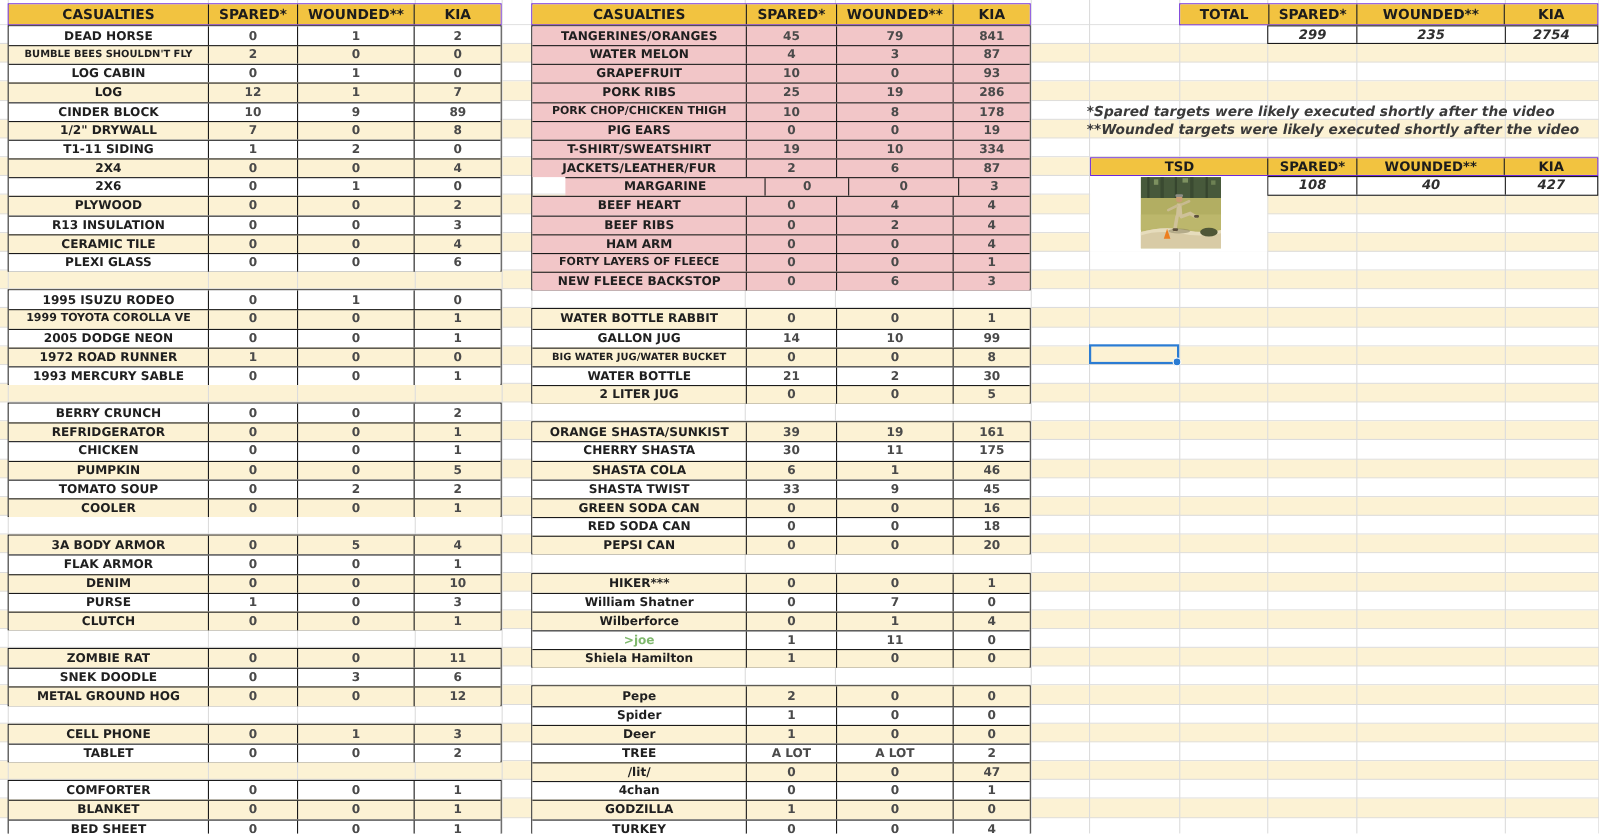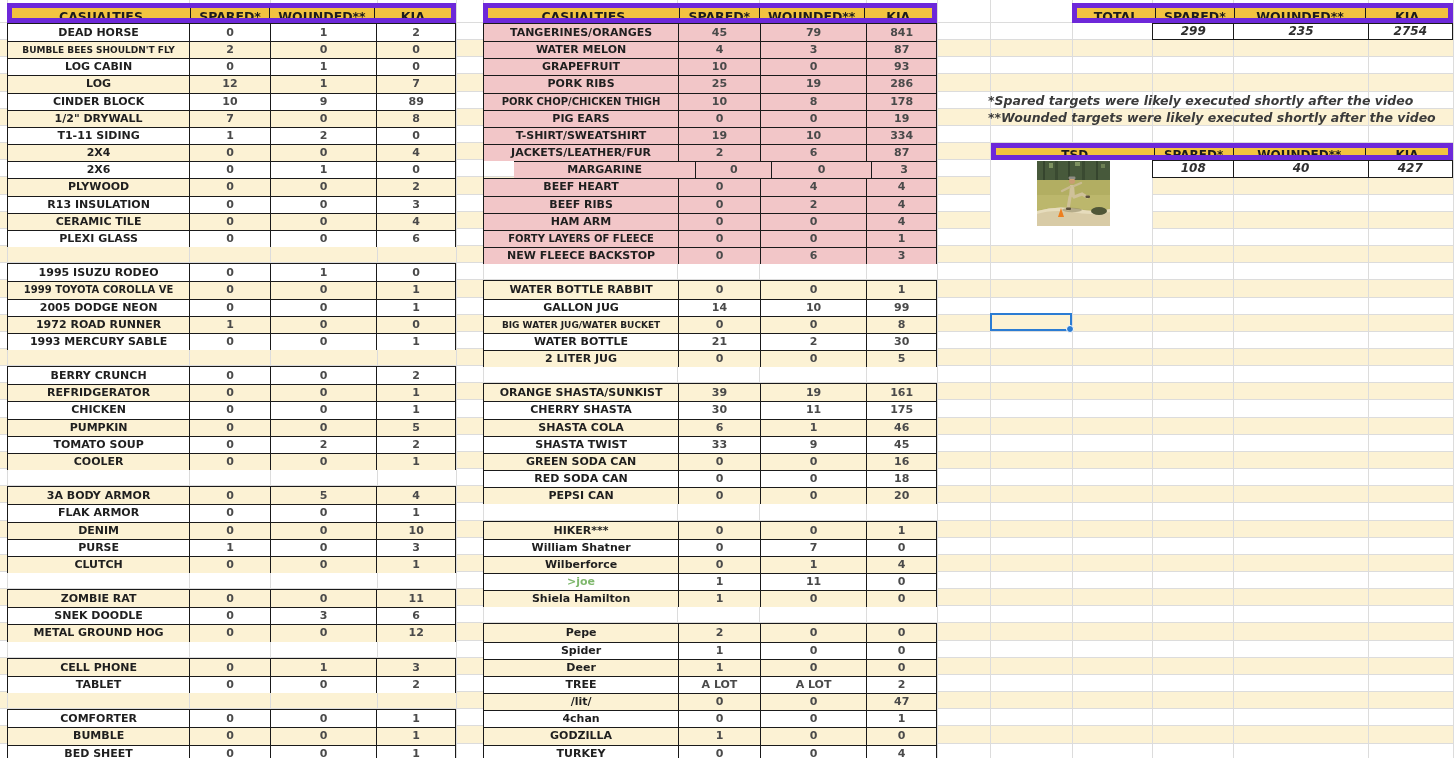--- a/index.html
+++ b/index.html
@@ -12,21 +12,21 @@
   .vline{position:absolute;top:0;height:758px;width:1px;background:#dcdcdc;}
   
   .section{position:absolute;border:1px solid #1a1a1a;box-sizing:border-box;display:flex;flex-direction:column;}
   .trow{display:flex;box-sizing:border-box;}
   .trow + .trow{border-top:1px solid #1a1a1a;}
   .cell{box-sizing:border-box;text-align:center;overflow:hidden;white-space:nowrap;
         font-weight:bold;font-size:11px;color:#4a4a4a;}
   .cell.name{color:#1f1f1f;}
   .cell + .cell{border-left:1px solid #1a1a1a;}
   
-  .thead{position:absolute;display:flex;border:5px solid #6d28d9;box-sizing:border-box;}
+  .thead{position:absolute;display:flex;border:1px solid #6d28d9;box-sizing:border-box;}
   .hcell{box-sizing:border-box;text-align:center;font-weight:bold;font-size:12.5px;color:#1c1c1c;
          line-height:18.5px;overflow:hidden;white-space:nowrap;}
   .hcell + .hcell{border-left:1px solid #1a1a1a;}
   .vals{position:absolute;display:flex;border:1px solid #1a1a1a;box-sizing:border-box;background:#fff;}
   .vcell{box-sizing:border-box;text-align:center;font-weight:bold;font-style:italic;font-size:12px;
          color:#2f2f2f;line-height:15.5px;}
   .vcell + .vcell{border-left:1px solid #1a1a1a;}
   
   .lw1{width:182px}.lw2{width:81px}.lw3{width:107px}.lw4{width:79px}
   .mw1{width:195px}.mw2{width:82px}.mw3{width:107px}.mw4{width:70px}
@@ -342,21 +342,21 @@
         </div>
       </div>
       <div class="section" style="left: 7px; top: 709.28px; width: 449px; height: 52.471px;">
         <div class="trow" style="height: 17.157px; background: rgb(255, 255, 255);">
           <div class="cell name" style="width: 182px; line-height: 17.157px;">COMFORTER</div>
           <div class="cell" style="width: 81px; line-height: 17.157px;">0</div>
           <div class="cell" style="width: 107px; line-height: 17.157px;">0</div>
           <div class="cell" style="width: 79px; line-height: 17.157px;">1</div>
         </div>
         <div class="trow" style="height: 17.157px; background: rgb(252, 242, 212);">
-          <div class="cell name" style="width: 182px; line-height: 16.157px;">BUMBLE</div>
+          <div class="cell name" style="width: 182px; line-height: 16.157px;">BLANKET</div>
           <div class="cell" style="width: 81px; line-height: 16.157px;">0</div>
           <div class="cell" style="width: 107px; line-height: 16.157px;">0</div>
           <div class="cell" style="width: 79px; line-height: 16.157px;">1</div>
         </div>
         <div class="trow" style="height: 17.157px; background: rgb(255, 255, 255);">
           <div class="cell name" style="width: 182px; line-height: 16.157px;">BED SHEET</div>
           <div class="cell" style="width: 81px; line-height: 16.157px;">0</div>
           <div class="cell" style="width: 107px; line-height: 16.157px;">0</div>
           <div class="cell" style="width: 79px; line-height: 16.157px;">1</div>
         </div>

